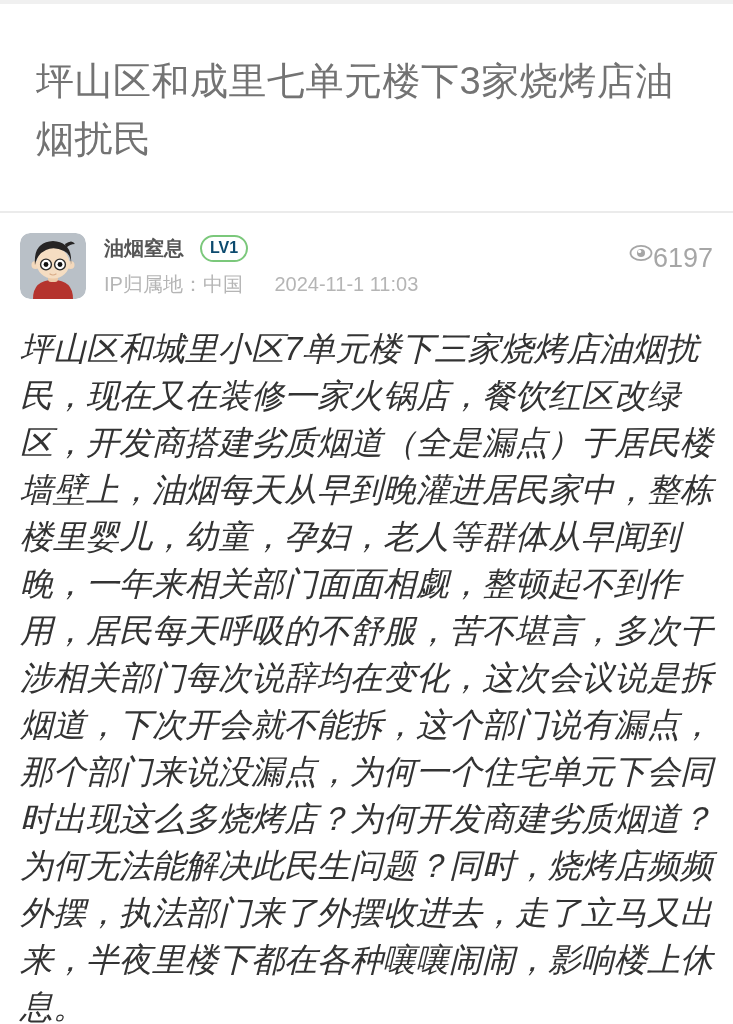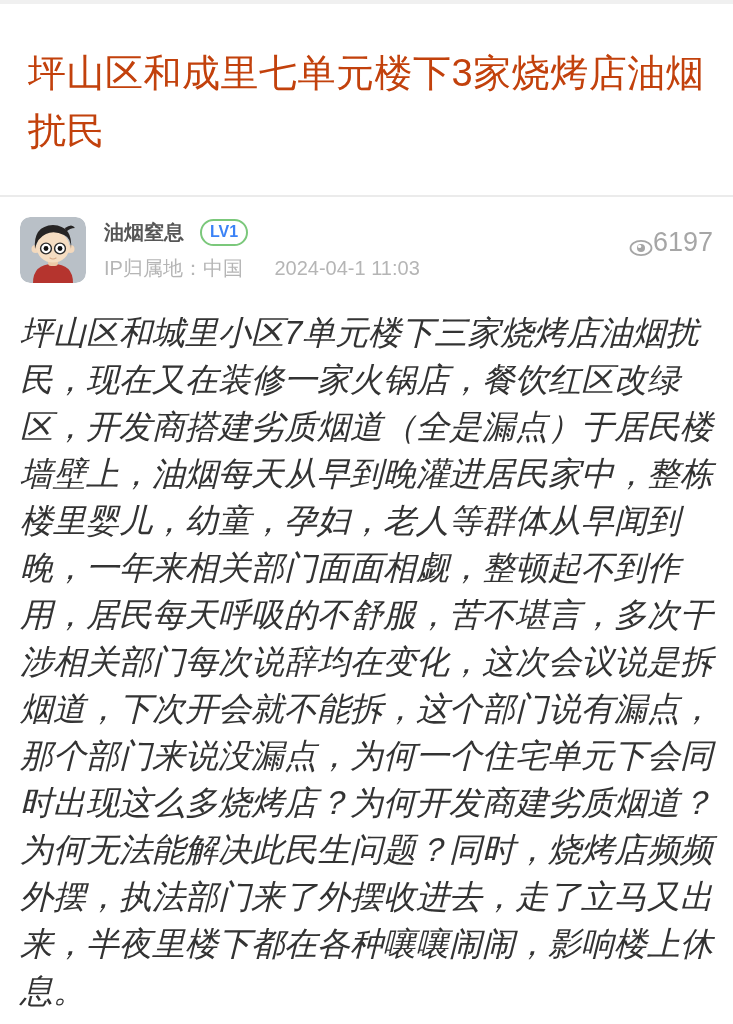--- a/index.html
+++ b/index.html
@@ -18,25 +18,25 @@
   }
   .top-strip {
     height: 4px;
     background: #f0f0f0;
   }
   .title-section {
     padding: 32px 20px 27px 20px;
     border-bottom: 2px solid #ebebeb;
   }
   .post-title {
-    margin: 8px;
+    margin: 16px;
     font-size: 38px;
     line-height: 58px;
     font-weight: 400;
-    color: #c2410c;
+    color: #737373;
     letter-spacing: 0.5px;
   }
   .author-row {
     display: flex;
     align-items: flex-start;
     margin: 20px 20px 0 20px;
   }
   .avatar {
     width: 66px;
     height: 66px;
@@ -55,41 +55,41 @@
   }
   .username {
     font-size: 20px;
     font-weight: 700;
     color: #565656;
     cursor: pointer;
   }
   .level-badge {
     margin-left: 16px;
     border: 2px solid #7bc87b;
-    color: #3b82f6;
+    color: #0c4a6e;
     border-radius: 14px;
     padding: 1px 8px 2px 8px;
     font-size: 16px;
     font-weight: 600;
     line-height: 20px;
     background: #ffffff;
   }
   .author-line2 {
     margin-top: 9px;
     font-size: 20px;
     color: #b5b5b5;
     white-space: nowrap;
   }
   .timestamp {
     margin-left: 26px;
   }
   .view-stats {
     margin-left: auto;
     display: flex;
-    align-items: flex-end;
+    align-items: flex-start;
     padding-top: 10px;
     color: #a6a6a6;
   }
   .view-count {
     font-size: 27px;
     color: #a6a6a6;
   }
   .eye-icon {
     display: inline-flex;
     width: 24px;
@@ -138,21 +138,21 @@
       </svg>
     </div>
 
     <div class="author-info">
       <div class="author-line1">
         <span class="username">油烟窒息</span>
         <span class="level-badge">LV1</span>
       </div>
       <div class="author-line2">
         <span>IP归属地：中国</span>
-        <span class="timestamp">2024-04-1 11:03</span>
+        <span class="timestamp">2024-11-1 11:03</span>
       </div>
     </div>
 
     <div class="view-stats">
       <span class="eye-icon">
         <svg width="24" height="20" viewBox="0 0 24 20">
           <ellipse cx="12" cy="10" rx="10.5" ry="7.2" fill="none" stroke="#a6a6a6" stroke-width="1.8"></ellipse>
           <circle cx="12" cy="10" r="4" fill="#a6a6a6"></circle>
           <circle cx="10.6" cy="8.4" r="1.7" fill="#ffffff"></circle>
         </svg>

